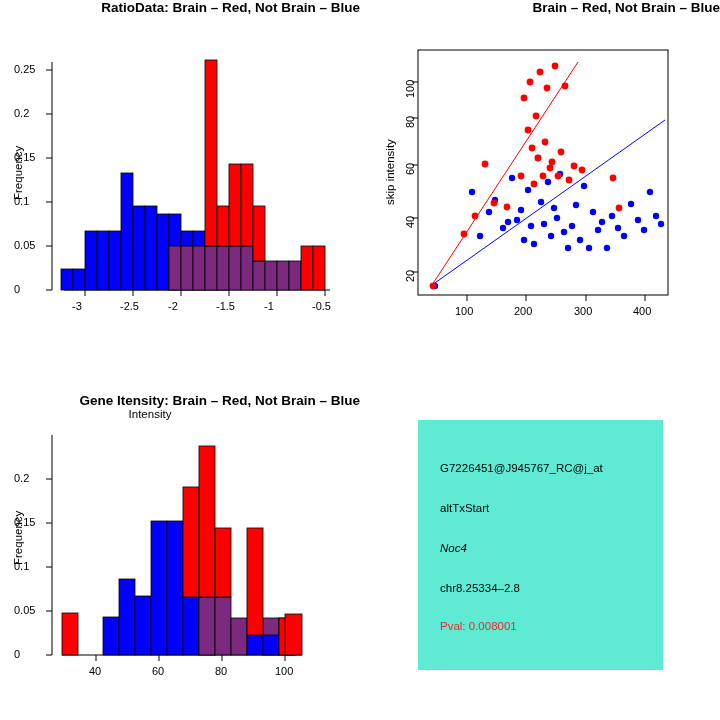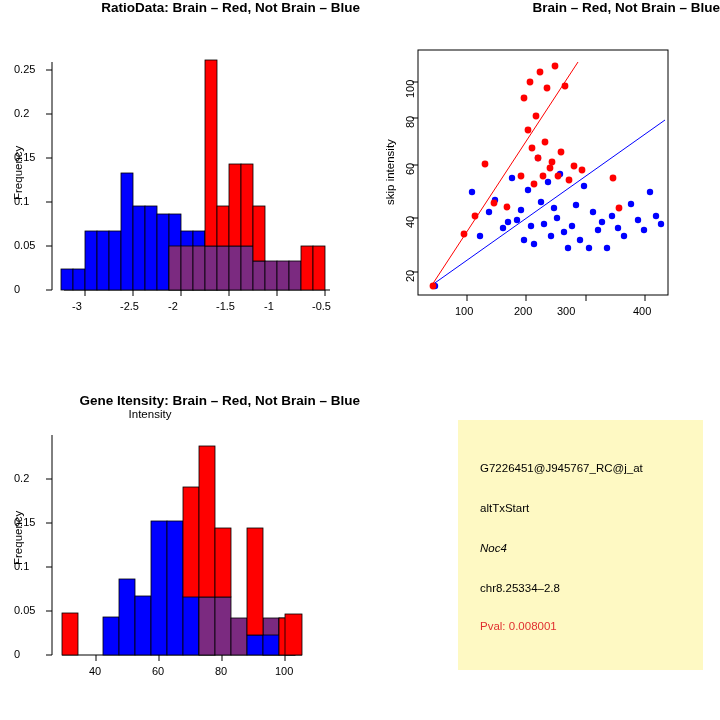--- a/index.html
+++ b/index.html
@@ -27,23 +27,22 @@
   }
   .rot-tick{
     transform:rotate(-90deg);
     transform-origin:left top;
     position:absolute;
     white-space:nowrap;
     font-size:11px;
   }
   svg{display:block;}
   .infobox{
-    background:#fef9c3;
+    background:#5eead4;
     position:absolute;
-    margin-left:40px;
   }
   .infoline{
     font-size:11.5px;
     position:absolute;
     white-space:nowrap;
   }
   .pval{color:#e03030;}
 </style>
 </head>
 <body>
@@ -230,21 +229,21 @@
   </svg>
 
   <span class="rot-tick" style="left:44px;top:282px;">20</span>
   <span class="rot-tick" style="left:44px;top:228px;">40</span>
   <span class="rot-tick" style="left:44px;top:175px;">60</span>
   <span class="rot-tick" style="left:44px;top:128px;">80</span>
   <span class="rot-tick" style="left:44px;top:98px;">100</span>
 
   <span class="tick-label" style="left:95px;top:305px;">100</span>
   <span class="tick-label" style="left:154px;top:305px;">200</span>
-  <span class="tick-label" style="left:197px;top:305px;">300</span>
+  <span class="tick-label" style="left:214px;top:305px;">300</span>
   <span class="tick-label" style="left:273px;top:305px;">400</span>
 
   <div class="rot" style="left:24px;top:205px;">skip intensity</div>
 </div>
 
 <div class="panel" style="left:0;top:360px;width:360px;height:360px;">
 
   <div class="title" style="left:0;top:20px;width:360px;margin-top:33px;">Gene Itensity: Brain – Red, Not Brain – Blue</div>
 
   <svg width="360" height="360" style="position:absolute;left:0;top:0;">

